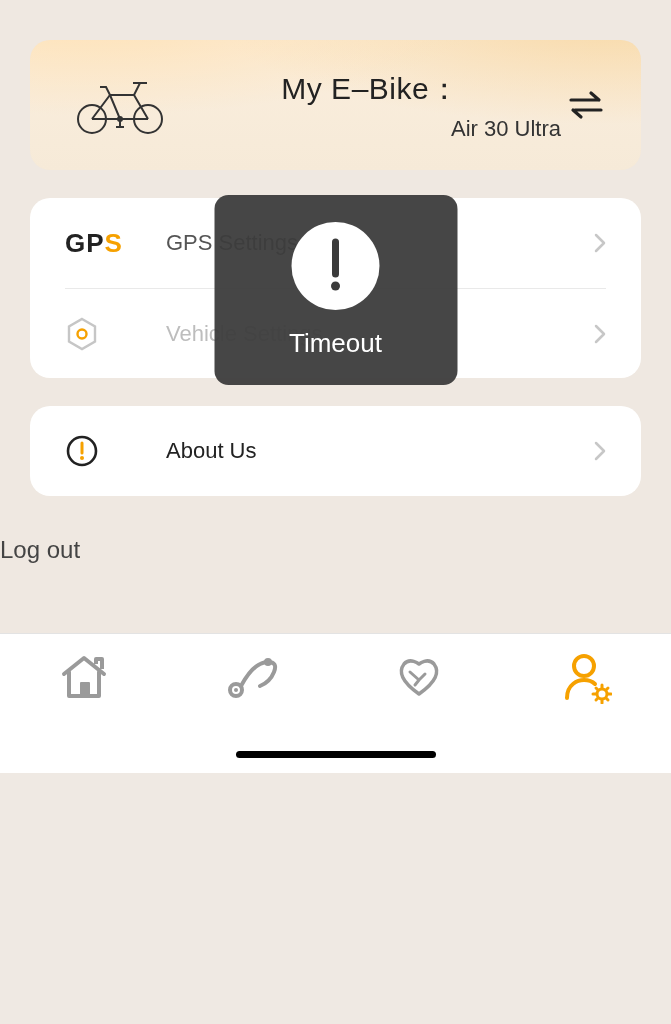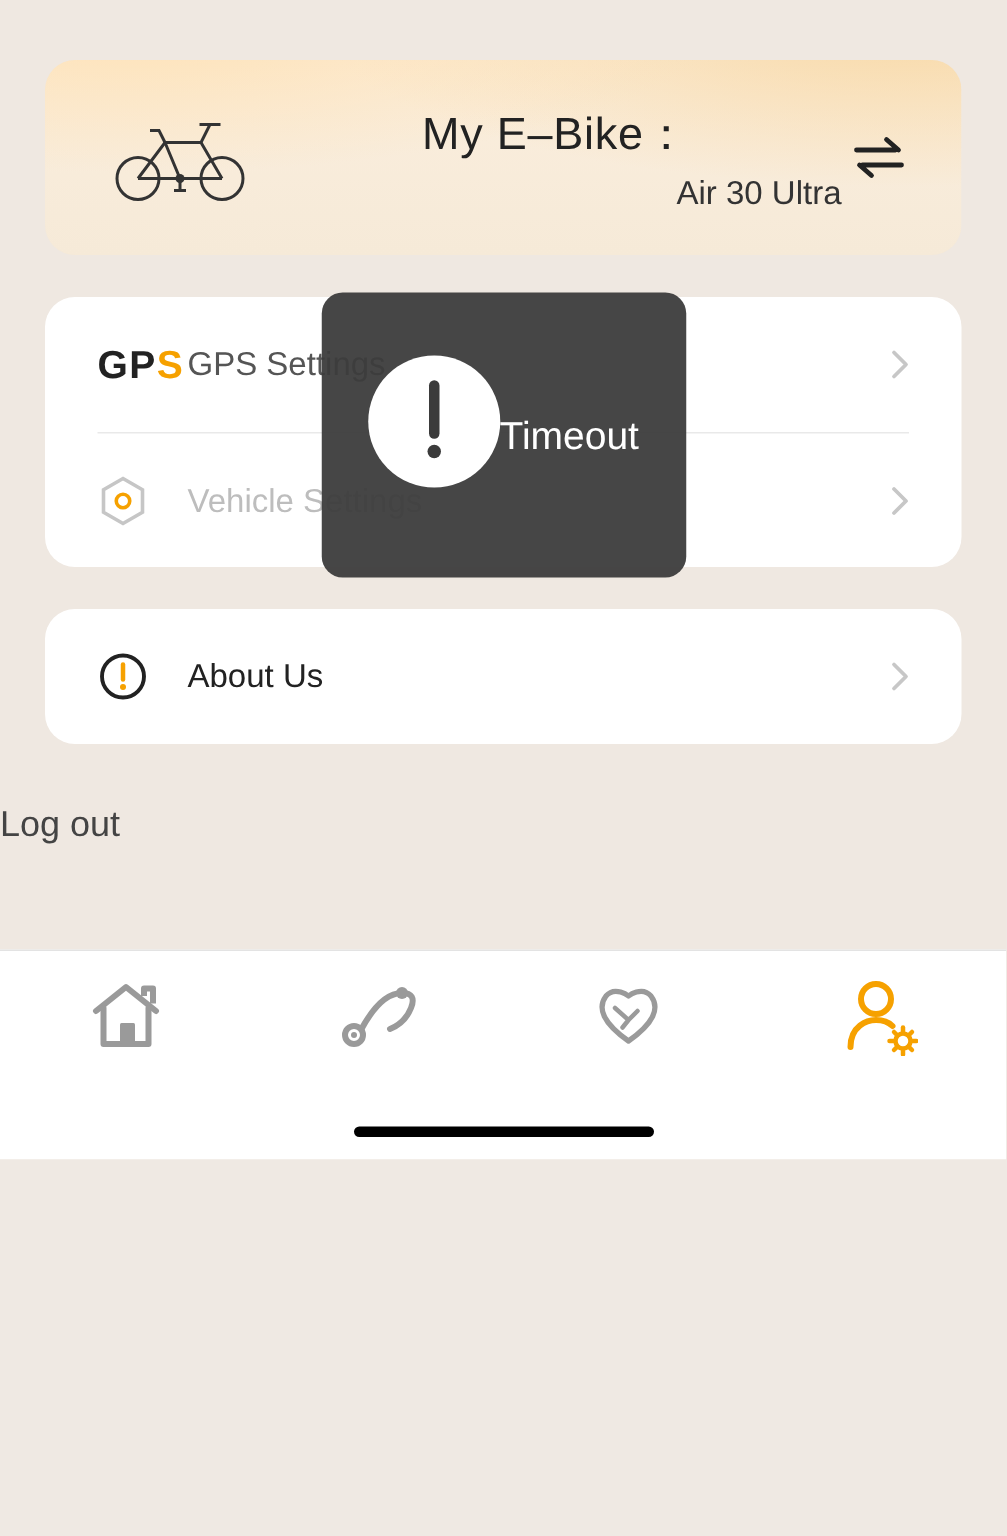--- a/index.html
+++ b/index.html
@@ -34,21 +34,21 @@
   }
   .row {
     display:flex; align-items:center; height:90px;
     border-top:1px solid #e9e9e9;
   }
   .row:first-child { border-top:none; }
   .row .icon { width:60px; display:flex; align-items:center; }
   .row .label { flex:1; font-size:22px; color:#555; }
   .row .value { font-size:21px; color:#555; margin-right:10px; }
   .row .chev { width:20px; display:flex; justify-content:flex-end; }
-  .row-int { cursor:pointer; }
+  .row-int { cursor:pointer;gap:41px; }
 
   .logout {
     font-size:24px;
     color:#444;
     margin-top:40px;
     cursor:pointer;
   }
 
   
   .tabbar {
@@ -65,21 +65,21 @@
     width:200px; height:7px; background:#000; border-radius:5px;
   }
 
   
   .toast {
     position:absolute;
     top:195px; left:50%; transform:translateX(-50%);
     width:243px; height:190px;
     background:rgba(60,60,60,0.95);
     border-radius:14px;
-    display:flex; flex-direction:row; align-items:center; justify-content:center;
+    display:flex; flex-direction:column; align-items:center; justify-content:center;
     color:#fff;
   }
   .toast .circle {
     width:88px; height:88px; border-radius:50%;
     background:#fff; display:flex; align-items:center; justify-content:center;
     margin-bottom:18px;
   }
   .toast .msg { font-size:26px; color:#fff; }
 
   

